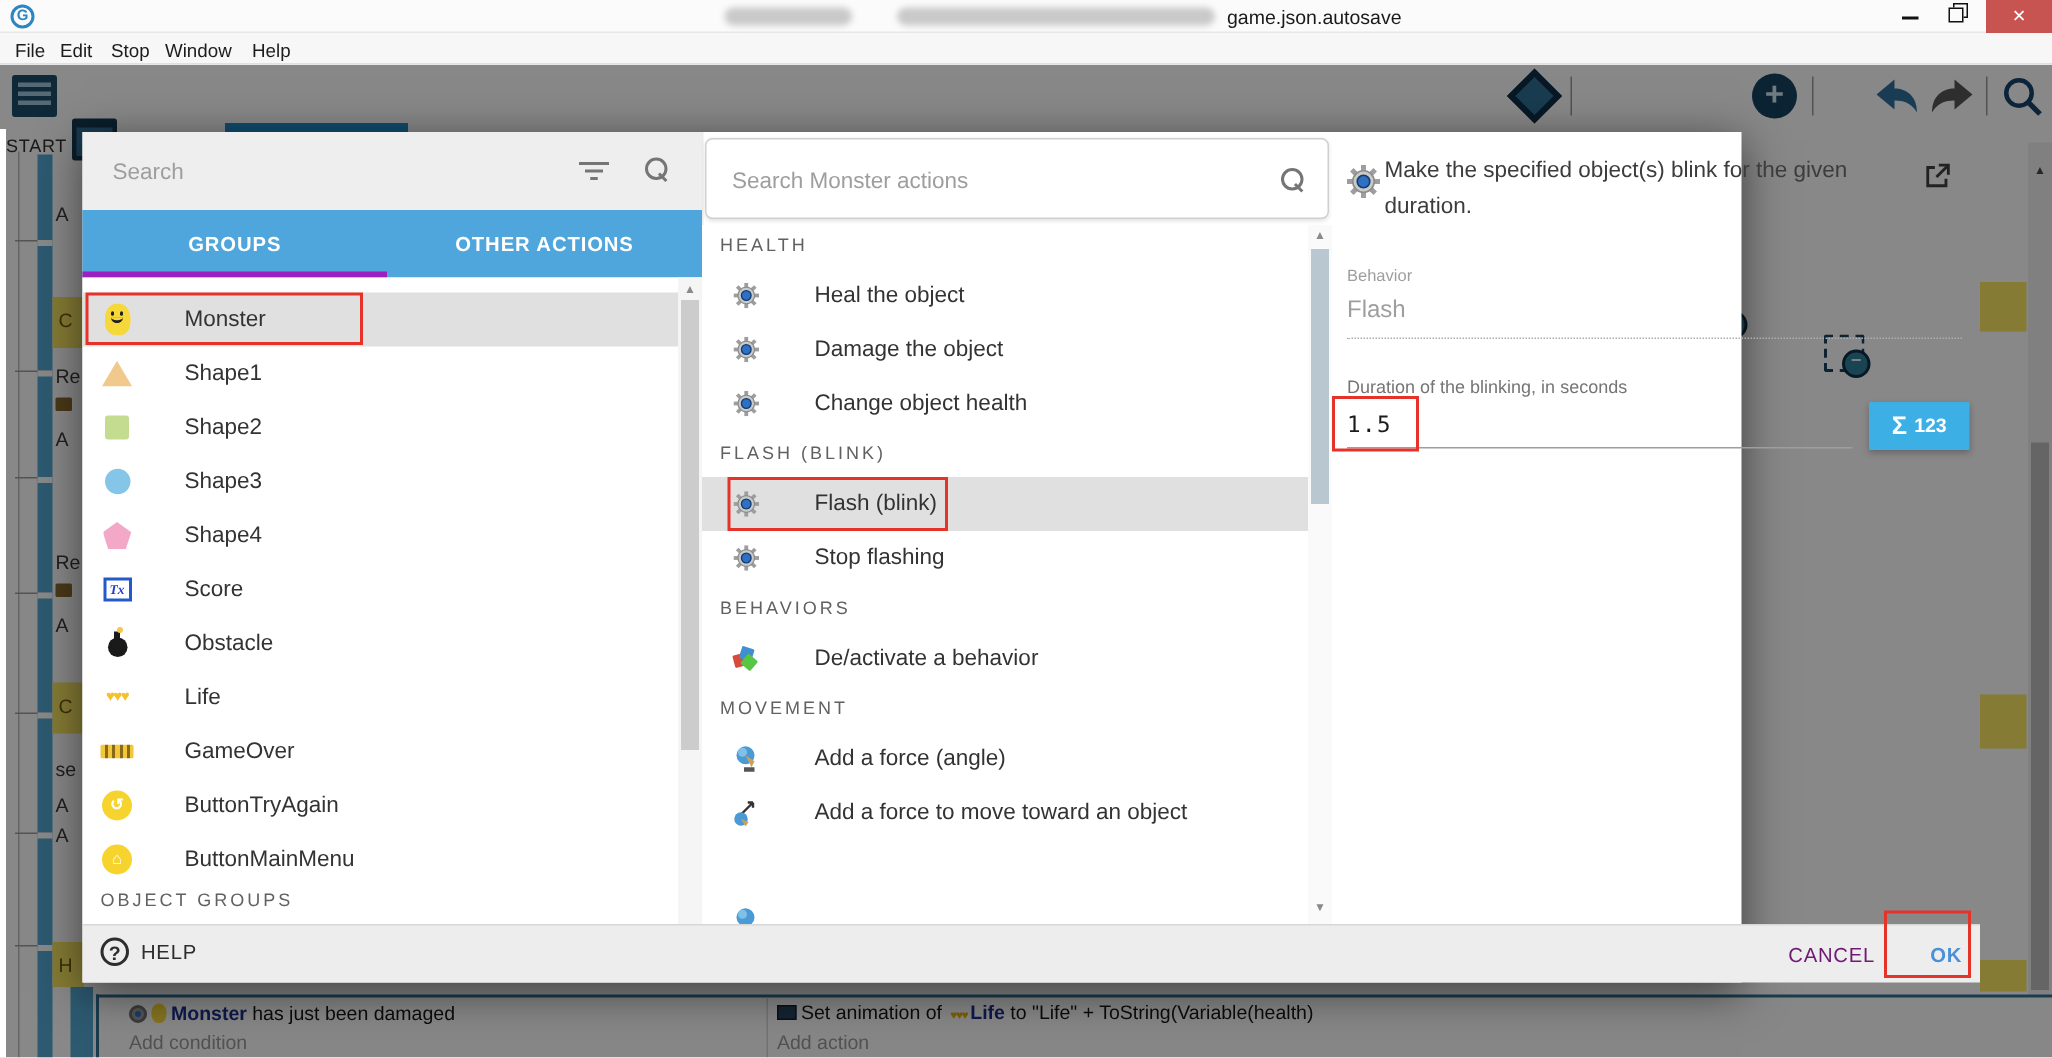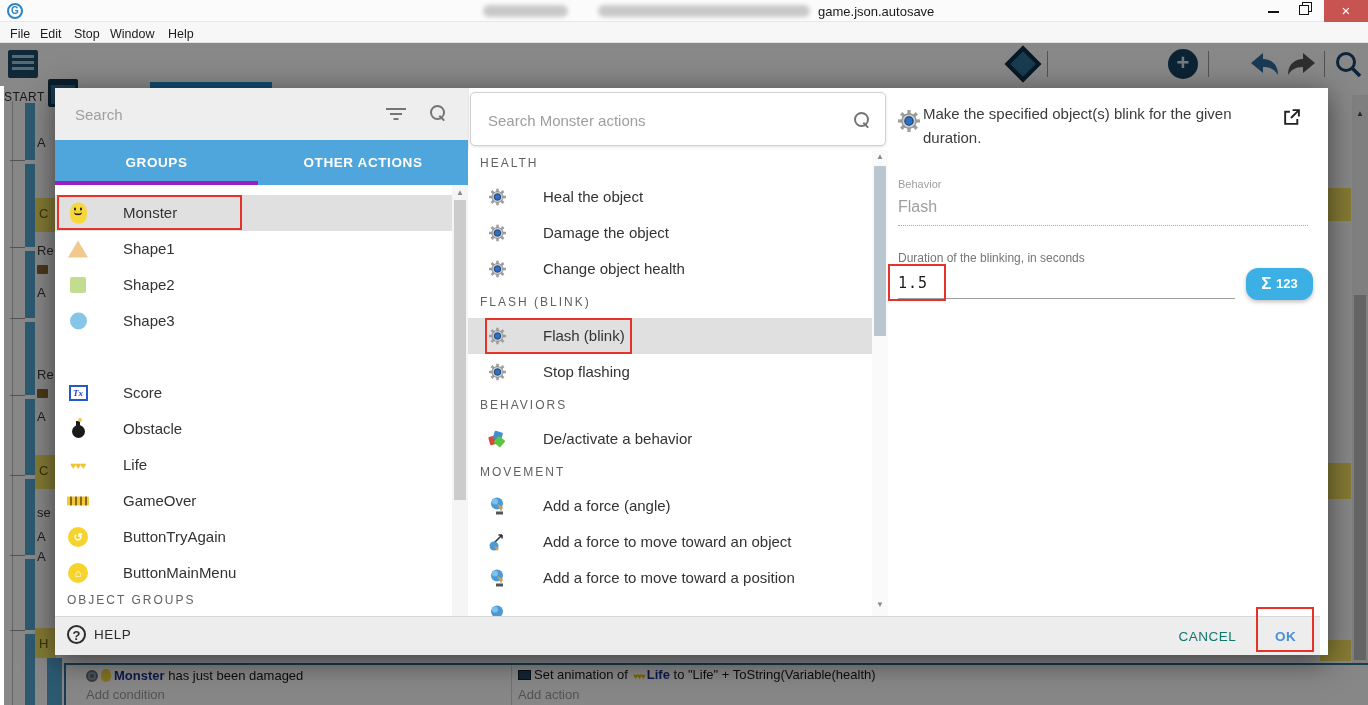--- a/index.html
+++ b/index.html
@@ -66,21 +66,21 @@
   .ev-line{position:absolute;font-size:13px;color:#141414;white-space:nowrap}
   .ev-obj{font-weight:bold;color:#1a2e8c}
   .ev-add{color:#9a9a9a}
   .ev-divider{position:absolute;left:511px;top:622px;width:1px;height:40px;background:#d5d5d5}
   .mini-gear{display:inline-block;width:12px;height:12px;border-radius:50%;background:#9e9e9e;border:2px solid #6f6f6f;position:relative;top:2px}
   .mini-gear::after{content:"";position:absolute;left:2px;top:2px;width:4px;height:4px;border-radius:50%;background:#2f6fc4}
   .mini-monster{display:inline-block;width:10px;height:13px;background:#f7d83b;border-radius:45%;position:relative;top:2px;margin:0 3px}
   .mini-anim{display:inline-block;width:13px;height:10px;background:#27405c;border:1px solid #101d2c;position:relative;top:1px;margin-right:3px}
   .mini-hearts{font-size:8px;color:#e8b400;letter-spacing:-1px;margin:0 2px}
   
-  .dialog{position:absolute;left:55px;top:45px;width:1273px;height:567px;background:#fff;z-index:30;box-shadow:0 6px 28px rgba(0,0,0,0.55)}
+  .dialog{position:absolute;left:55px;top:45px;width:1106px;height:567px;background:#fff;z-index:30;box-shadow:0 6px 28px rgba(0,0,0,0.55)}
   .col-divider{position:absolute;left:413px;top:0;width:1px;height:528px;background:#ececec}
   
   .l-search{position:absolute;left:0;top:0;width:413px;height:52px;background:#eeeeee}
   .l-search input{position:absolute;left:20px;top:12px;width:290px;height:28px;border:0;background:transparent;outline:none;font-size:15px;color:#333}
   .l-search input::placeholder{color:#9e9e9e}
   .filter-ico{position:absolute;left:330px;top:18px;width:22px;height:16px}
   .filter-ico span{position:absolute;left:50%;transform:translateX(-50%);height:2px;background:#757575}
   .mag{width:16px;height:16px;position:relative}
   .mag::before{content:"";position:absolute;left:0;top:0;width:11px;height:11px;border:2px solid #757575;border-radius:50%}
   .mag::after{content:"";position:absolute;left:10px;top:10px;width:7px;height:2px;background:#757575;transform:rotate(45deg);transform-origin:0 0}
@@ -128,32 +128,32 @@
   .m-sech{position:absolute;left:12px;font-size:12px;color:#616161;letter-spacing:2px}
   .m-sb{position:absolute;left:817px;top:62px;width:16px;height:466px;background:#fafafa}
   .m-sb-thumb{position:absolute;left:819px;top:78px;width:12px;height:170px;background:#b9c7d1}
   
   .desc-text{position:absolute;left:868px;top:14px;width:356px;font-size:15px;color:#3c3c3c;line-height:24px}
   .r-label{position:absolute;left:843px;font-size:11px;color:#9e9e9e}
   .r-disabled{position:absolute;left:843px;font-size:16px;color:#9e9e9e}
   .dotted-line{position:absolute;left:843px;top:137px;width:410px;border-bottom:1px dotted #adadad}
   .dur-label{position:absolute;left:843px;top:163px;font-size:12px;color:#757575}
   .dur-input{position:absolute;left:843px;top:183px;width:337px;border:0;border-bottom:1px solid #9e9e9e;outline:none;background:transparent;font:15px "DejaVu Sans Mono",monospace;color:#1a1a1a;letter-spacing:1px;padding:3px 0 6px 0}
-  .expr-btn{position:absolute;left:1191px;top:180px;width:67px;height:32px;background:#3cafe4;border:0;border-radius:12px;color:#fff;cursor:pointer;box-shadow:0 2px 4px rgba(0,0,0,0.25);text-align:center}
+  .expr-btn{position:absolute;left:1191px;top:180px;width:67px;height:32px;background:#3cafe4;border:0;border-radius:1px;color:#fff;cursor:pointer;box-shadow:0 2px 4px rgba(0,0,0,0.25);text-align:center}
   .sigma{font-size:17px;font-weight:bold;vertical-align:-1px}
   .sigma::before{content:"Σ "}
   .expr-num{font-size:13px;font-weight:bold}
   
   .dfooter{position:absolute;left:0;top:528px;width:1265px;height:39px;background:#ededed;border-top:1px solid #d8d8d8}
   .helpbtn{position:absolute;left:12px;top:8px;height:24px;cursor:pointer}
   .qmark{display:inline-block;width:19px;height:19px;border:2px solid #2d2d2d;border-radius:50%;color:#2d2d2d;font-size:13px;font-weight:bold;text-align:center;line-height:18px;vertical-align:middle}
   .qmark::after{content:"?"}
   .help-label{font-size:13.5px;color:#2d2d2d;letter-spacing:0.5px;margin-left:8px;vertical-align:middle}
-  .cancelbtn{position:absolute;left:1110px;top:8px;width:85px;height:24px;font-size:13.5px;color:#0f766e;letter-spacing:0.5px;text-align:center;line-height:24px;cursor:pointer}
-  .okbtn{position:absolute;left:1208px;top:8px;width:45px;height:24px;font-size:13.5px;color:#4a90d9;letter-spacing:0.5px;text-align:center;line-height:24px;cursor:pointer;font-weight:bold}
+  .cancelbtn{position:absolute;left:1110px;top:8px;width:85px;height:24px;font-size:13.5px;color:#701a75;letter-spacing:0.5px;text-align:right;line-height:24px;cursor:pointer}
+  .okbtn{position:absolute;left:1208px;top:8px;width:45px;height:24px;font-size:13.5px;color:#4a90d9;letter-spacing:0.5px;text-align:right;line-height:24px;cursor:pointer;font-weight:bold}
   
   .annot{position:absolute;border:2px solid #e5332a;z-index:40;pointer-events:none}
   
   .svgbtn{display:block}
 </style>
 </head>
 <body>
 
 <div class="titlebar">
   <div class="gd-logo"></div>
@@ -304,20 +304,26 @@
             <span class="sq"></span>
           </span>
         <span class="o-label">Shape2</span>
       </div>
       <div class="o-row" style="top:118px">
         <span class="o-ico">
             <span class="circ"></span>
           </span>
         <span class="o-label">Shape3</span>
       </div>
+      <div class="o-row" style="top:154px">
+        <span class="o-ico">
+            <span class="pent"></span>
+          </span>
+        <span class="o-label">Shape4</span>
+      </div>
       <div class="o-row" style="top:190px">
         <span class="o-ico">
             <span class="score"></span>
           </span>
         <span class="o-label">Score</span>
       </div>
       <div class="o-row" style="top:226px">
         <span class="o-ico">
             <span class="bomb"></span>
           </span>
@@ -466,31 +472,20 @@
       </div>
       <div class="a-row" style="top:374px">
         <span class="a-ico">
             <svg width="17" height="18" viewBox="0 0 17 18">
               <path d="M5 10 L13 2 M13 2 L9.5 2 M13 2 L13 5.5" stroke="#333" stroke-width="1.6" fill="none"></path>
               <circle cx="5" cy="13" r="4.5" fill="#4a9bd5"></circle>
               <path d="M5 13 L8 18 L10 15 Z" fill="#caa05a"></path>
             </svg>
           </span>
         <span class="a-label">Add a force to move toward an object</span>
-      </div>
-      <div class="a-row" style="top:410px">
-        <span class="a-ico">
-            <svg width="16" height="19" viewBox="0 0 16 19">
-              <circle cx="8" cy="7" r="6" fill="#4a9bd5"></circle>
-              <circle cx="6" cy="5" r="3" fill="#7fc0e8"></circle>
-              <path d="M8 7 L12 15 L14 11 Z" fill="#caa05a"></path>
-              <rect x="7" y="15" width="7" height="3" fill="#555"></rect>
-            </svg>
-          </span>
-        <span class="a-label">Add a force to move toward a position</span>
       </div>
       <div class="a-row" style="top:446px">
         <span class="a-ico">
             <svg width="16" height="19" viewBox="0 0 16 19">
               <circle cx="8" cy="7" r="6" fill="#4a9bd5"></circle>
               <circle cx="6" cy="5" r="3" fill="#7fc0e8"></circle>
             </svg>
           </span>
       </div>
     </div>

